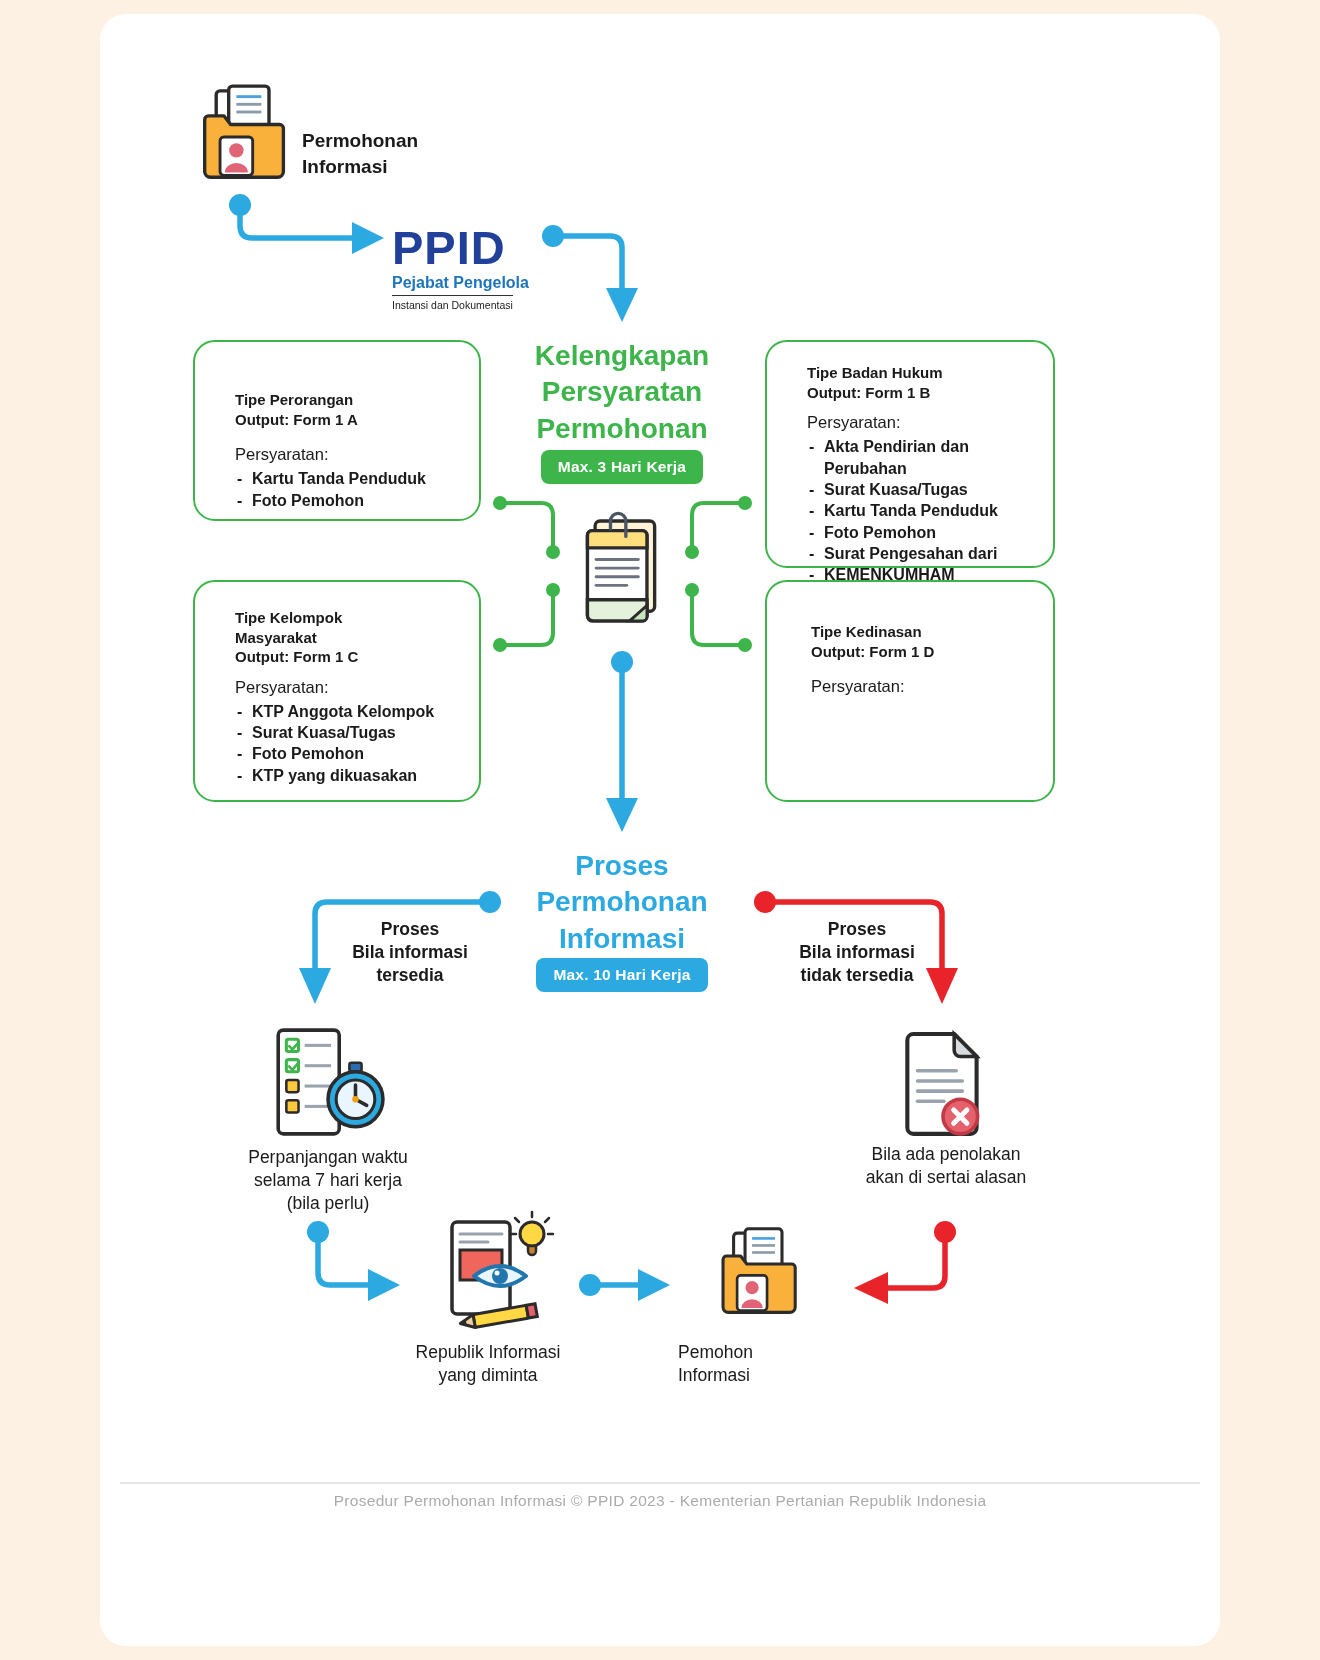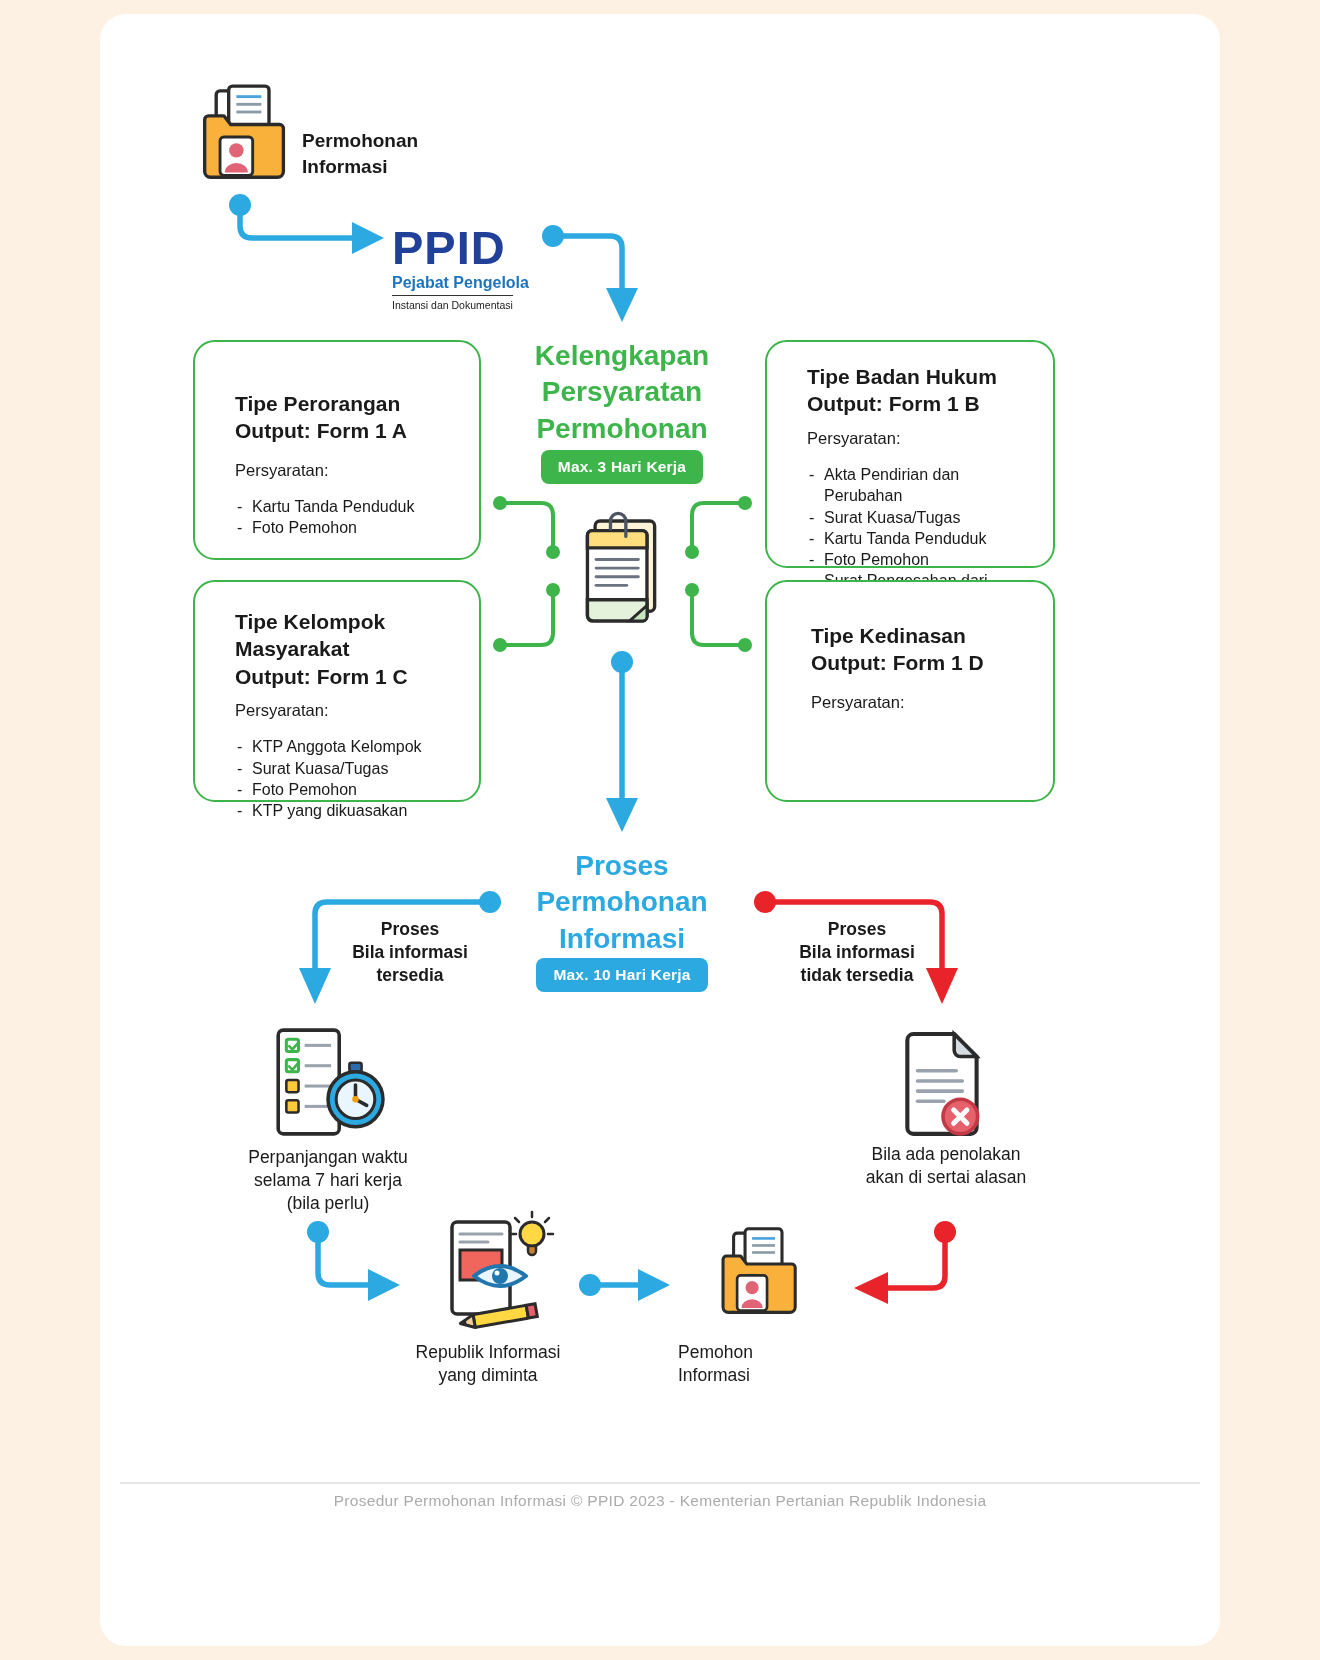--- a/index.html
+++ b/index.html
@@ -35,23 +35,23 @@
   .badge {
     display:inline-block; color:#fff; font-weight:bold; font-size:15.5px;
     padding:8px 17px; border-radius:8px; letter-spacing:.2px;
   }
   .badge.green { background:var(--green); }
   .badge.blue  { background:var(--blue); }
   .box {
     position:absolute; background:#fff;
     border:2.5px solid var(--green); border-radius:22px;
   }
-  .box h3 { font-size:21px; line-height:1.3; white-space:pre-line; }
+  .box h3 { font-size:15px; line-height:1.3; white-space:pre-line; }
   .box .req { margin-top:15px; font-size:16.5px; line-height:1.3; }
-  .box ul { list-style:none; margin-top:15px; }
+  .box ul { list-style:none; margin-top:3px;font-weight:bold; }
   .box li { font-size:16px; line-height:1.33; padding-left:17px; position:relative; }
   .box li::before { content:"-"; position:absolute; left:2px; }
   .box .para { margin-top:3px; font-size:16.5px; line-height:1.33; white-space:pre-line; }
   .logo-acronym { font-weight:bold; font-size:47px; line-height:1; color:var(--navy); letter-spacing:1px; }
   .logo-line1 { font-weight:bold; font-size:16px; color:var(--logoBlue); margin-top:3px; }
   .logo-line2 {
     font-size:10.5px; color:#222; margin-top:3px; padding-top:3px;
     border-top:1.5px solid #333; width:max-content;
   }
   .footer-line { position:absolute; left:120px; top:1482px; width:1080px; height:2px; background:#E6E6E6; }
@@ -171,21 +171,21 @@
       <line x1="23" y1="63" x2="67" y2="63"></line>
       <line x1="23" y1="72" x2="67" y2="72"></line>
       <line x1="23" y1="81" x2="55" y2="81"></line>
     </g>
     <path d="M14 96 h62 v16 a6 6 0 0 1 -6 6 H20 a6 6 0 0 1 -6 -6 z" fill="#E4F2DC" stroke="#2B2B2B" stroke-width="3.5"></path>
     <path d="M58 118 l18 -16 v12 a4 4 0 0 1 -4 4 z" fill="#C8E6BE" stroke="#2B2B2B" stroke-width="3"></path>
     <path d="M38 22 v-8 a8 8 0 0 1 16 0 v16" fill="none" stroke="#4B5563" stroke-width="3.5" stroke-linecap="round"></path>
   </svg>
 </div>
 
-<div class="box" style="left:193px; top:340px; width:288px; height:220px; padding:48px 30px 12px 40px;">
+<div class="box" style="left:193px; top:340px; width:288px; height:181px; padding:48px 30px 12px 40px;">
   <h3>Tipe Perorangan
 Output: Form 1 A</h3>
   <div class="req">Persyaratan:</div>
   <ul>
     <li>Kartu Tanda Penduduk</li>
     <li>Foto Pemohon</li>
   </ul>
 </div>
 
 <div class="box" style="left:765px; top:340px; width:290px; height:228px; padding:21px 14px 0 40px;">

